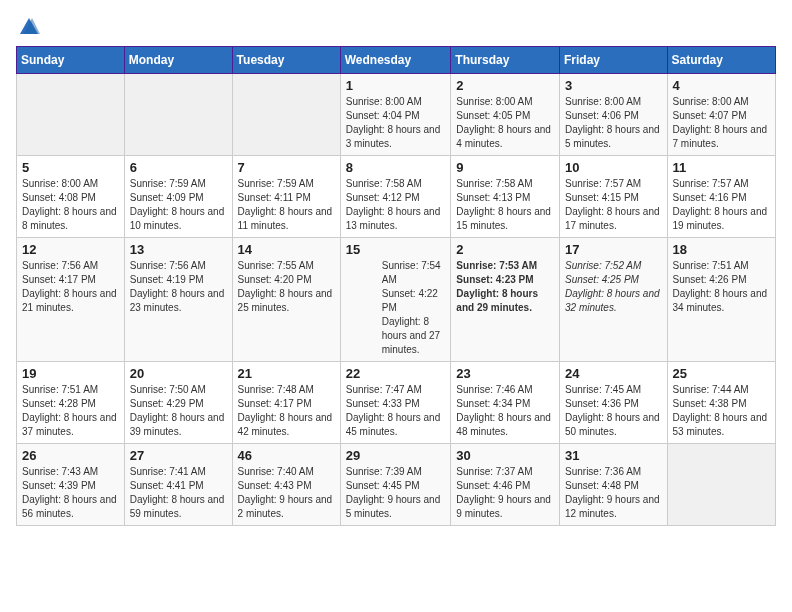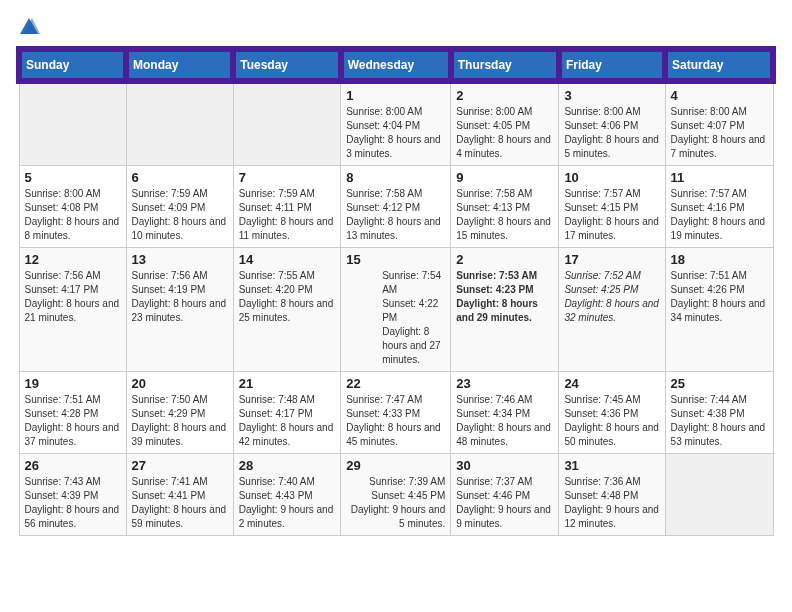--- a/index.html
+++ b/index.html
@@ -46,21 +46,21 @@
       width: 100%;
       border-collapse: collapse;
     }
     .calendar thead tr th {
       background: #2a6ebd;
       color: #fff;
       font-size: 12px;
       font-weight: bold;
       padding: 6px 4px;
       text-align: left;
-      border: 6px solid #4c1d95;
+      border: 1px solid #4c1d95;
     }
     .calendar tbody tr td {
       border: 1px solid #ccc;
       vertical-align: top;
       padding: 4px 5px;
       font-size: 10.5px;
       color: #333;
       width: 113px;
       min-height: 80px;
       background: #fff;
@@ -288,28 +288,28 @@
 Sunset: 4:39 PM
 Daylight: 8 hours and 56 minutes.</div>
         </td>
         <td>
           <span class="day-num">27</span>
           <div class="day-info" style="white-space: pre-line;">Sunrise: 7:41 AM
 Sunset: 4:41 PM
 Daylight: 8 hours and 59 minutes.</div>
         </td>
         <td>
-          <span class="day-num">28</span>
+          <span class="day-num">46</span>
           <div class="day-info" style="white-space: pre-line;">Sunrise: 7:40 AM
 Sunset: 4:43 PM
 Daylight: 9 hours and 2 minutes.</div>
         </td>
         <td>
           <span class="day-num">29</span>
-          <div class="day-info" style="white-space: pre-line; text-align: right;">Sunrise: 7:39 AM
+          <div class="day-info" style="white-space: pre-line;">Sunrise: 7:39 AM
 Sunset: 4:45 PM
 Daylight: 9 hours and 5 minutes.</div>
         </td>
         <td>
           <span class="day-num">30</span>
           <div class="day-info" style="white-space: pre-line;">Sunrise: 7:37 AM
 Sunset: 4:46 PM
 Daylight: 9 hours and 9 minutes.</div>
         </td>
         <td>

